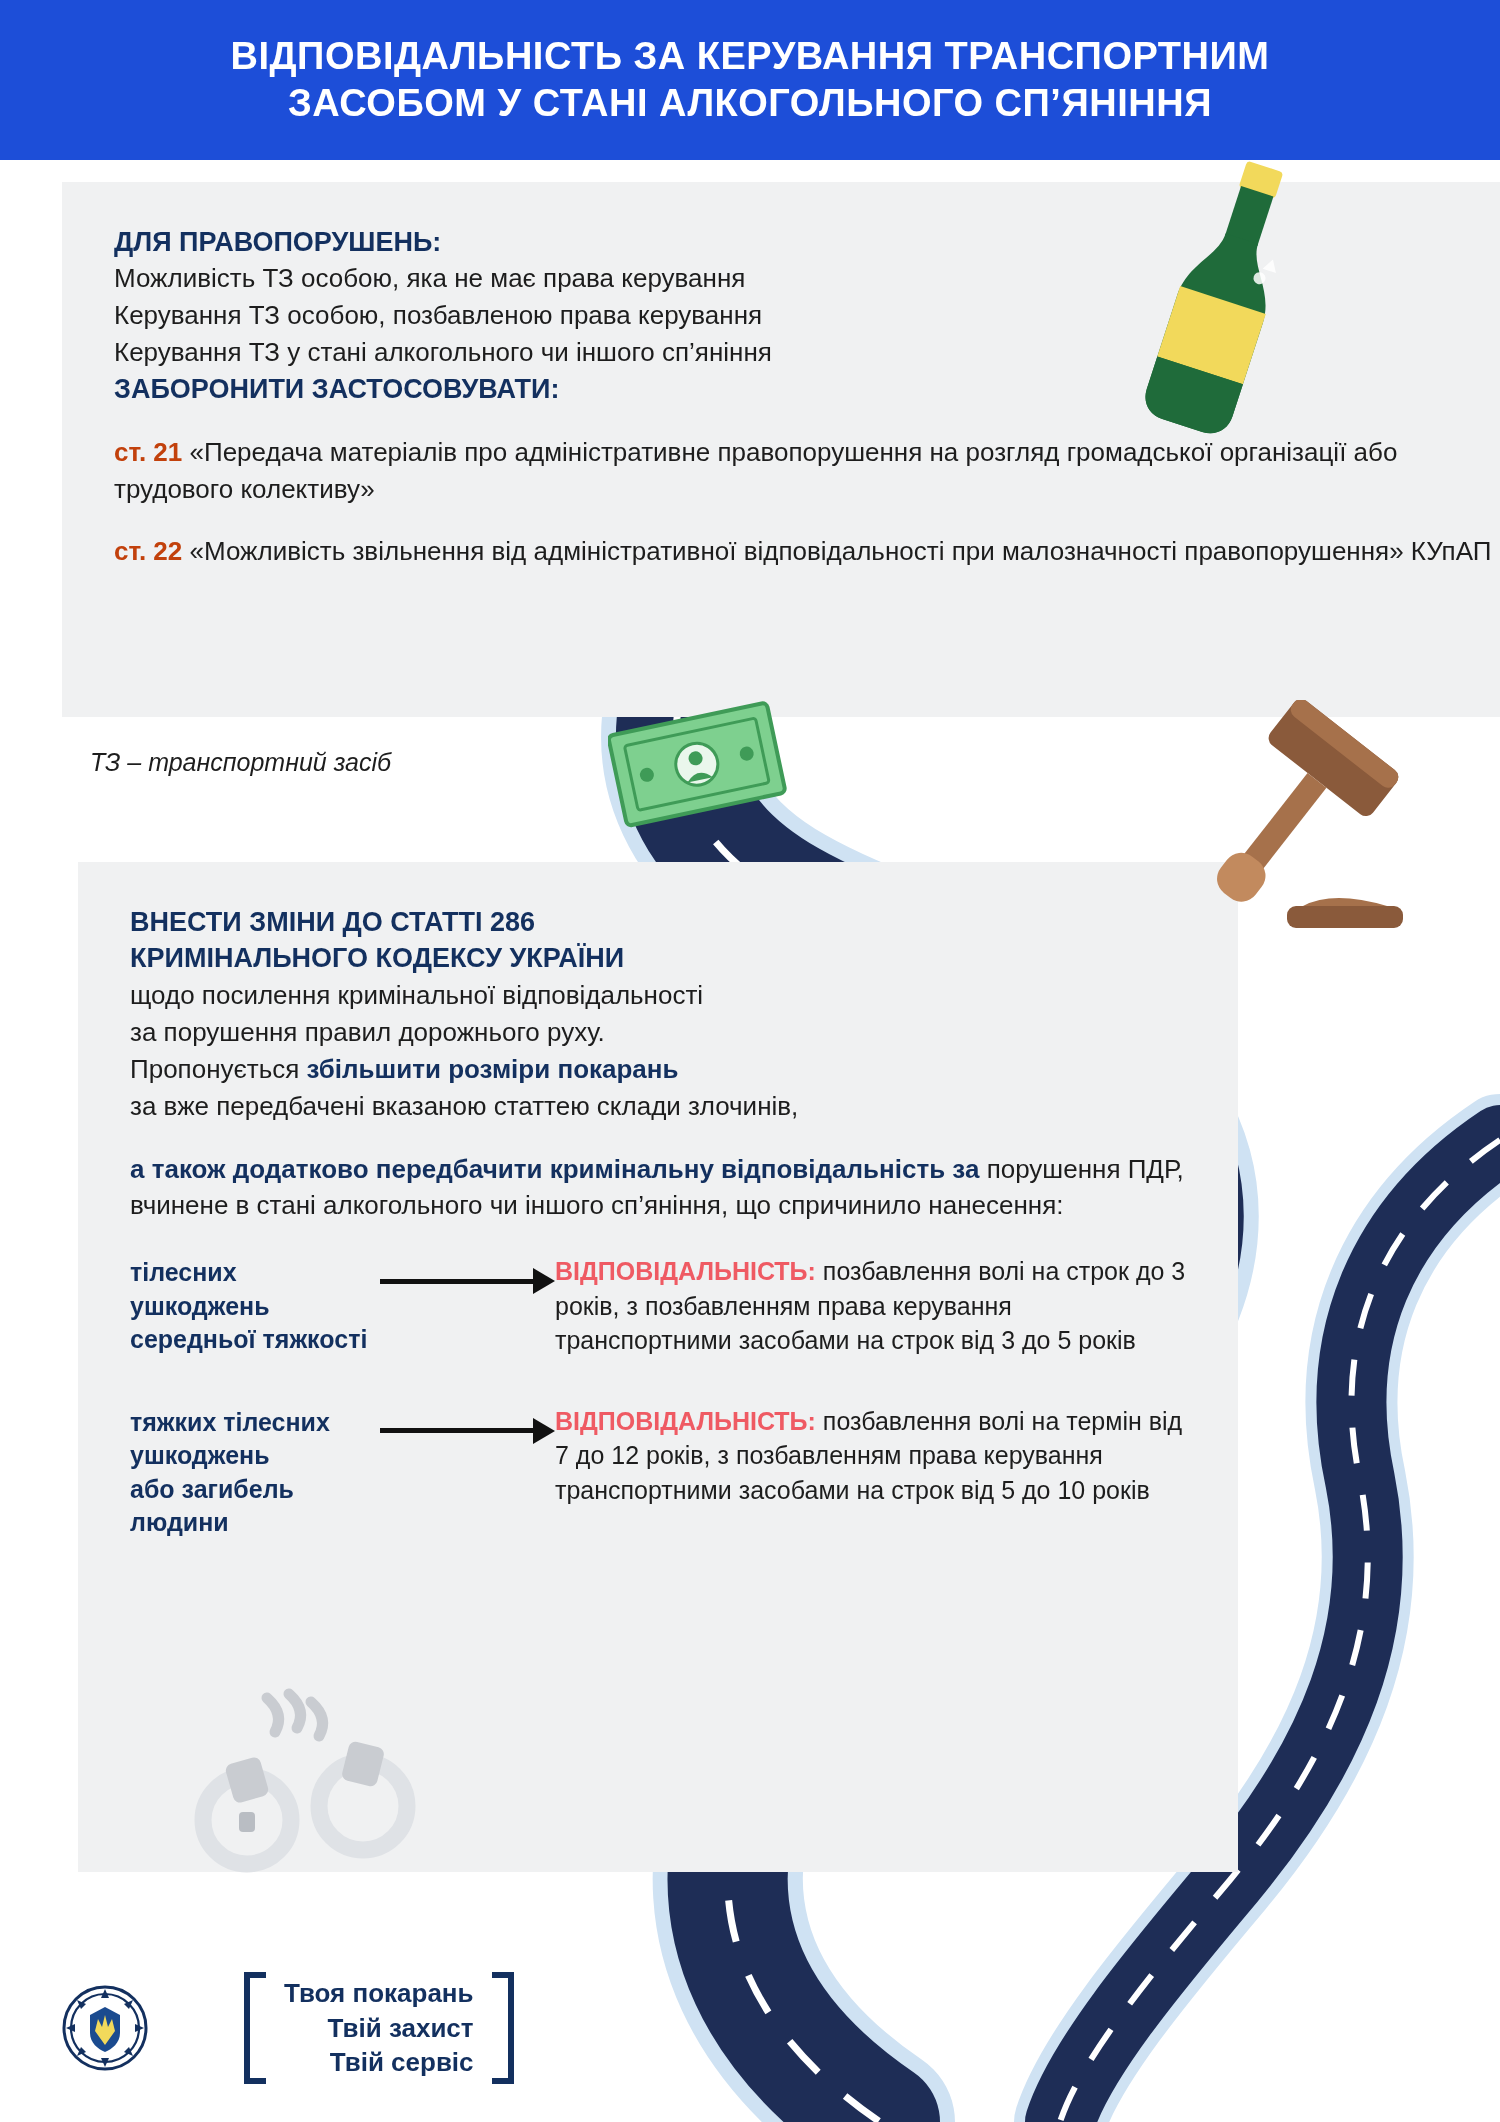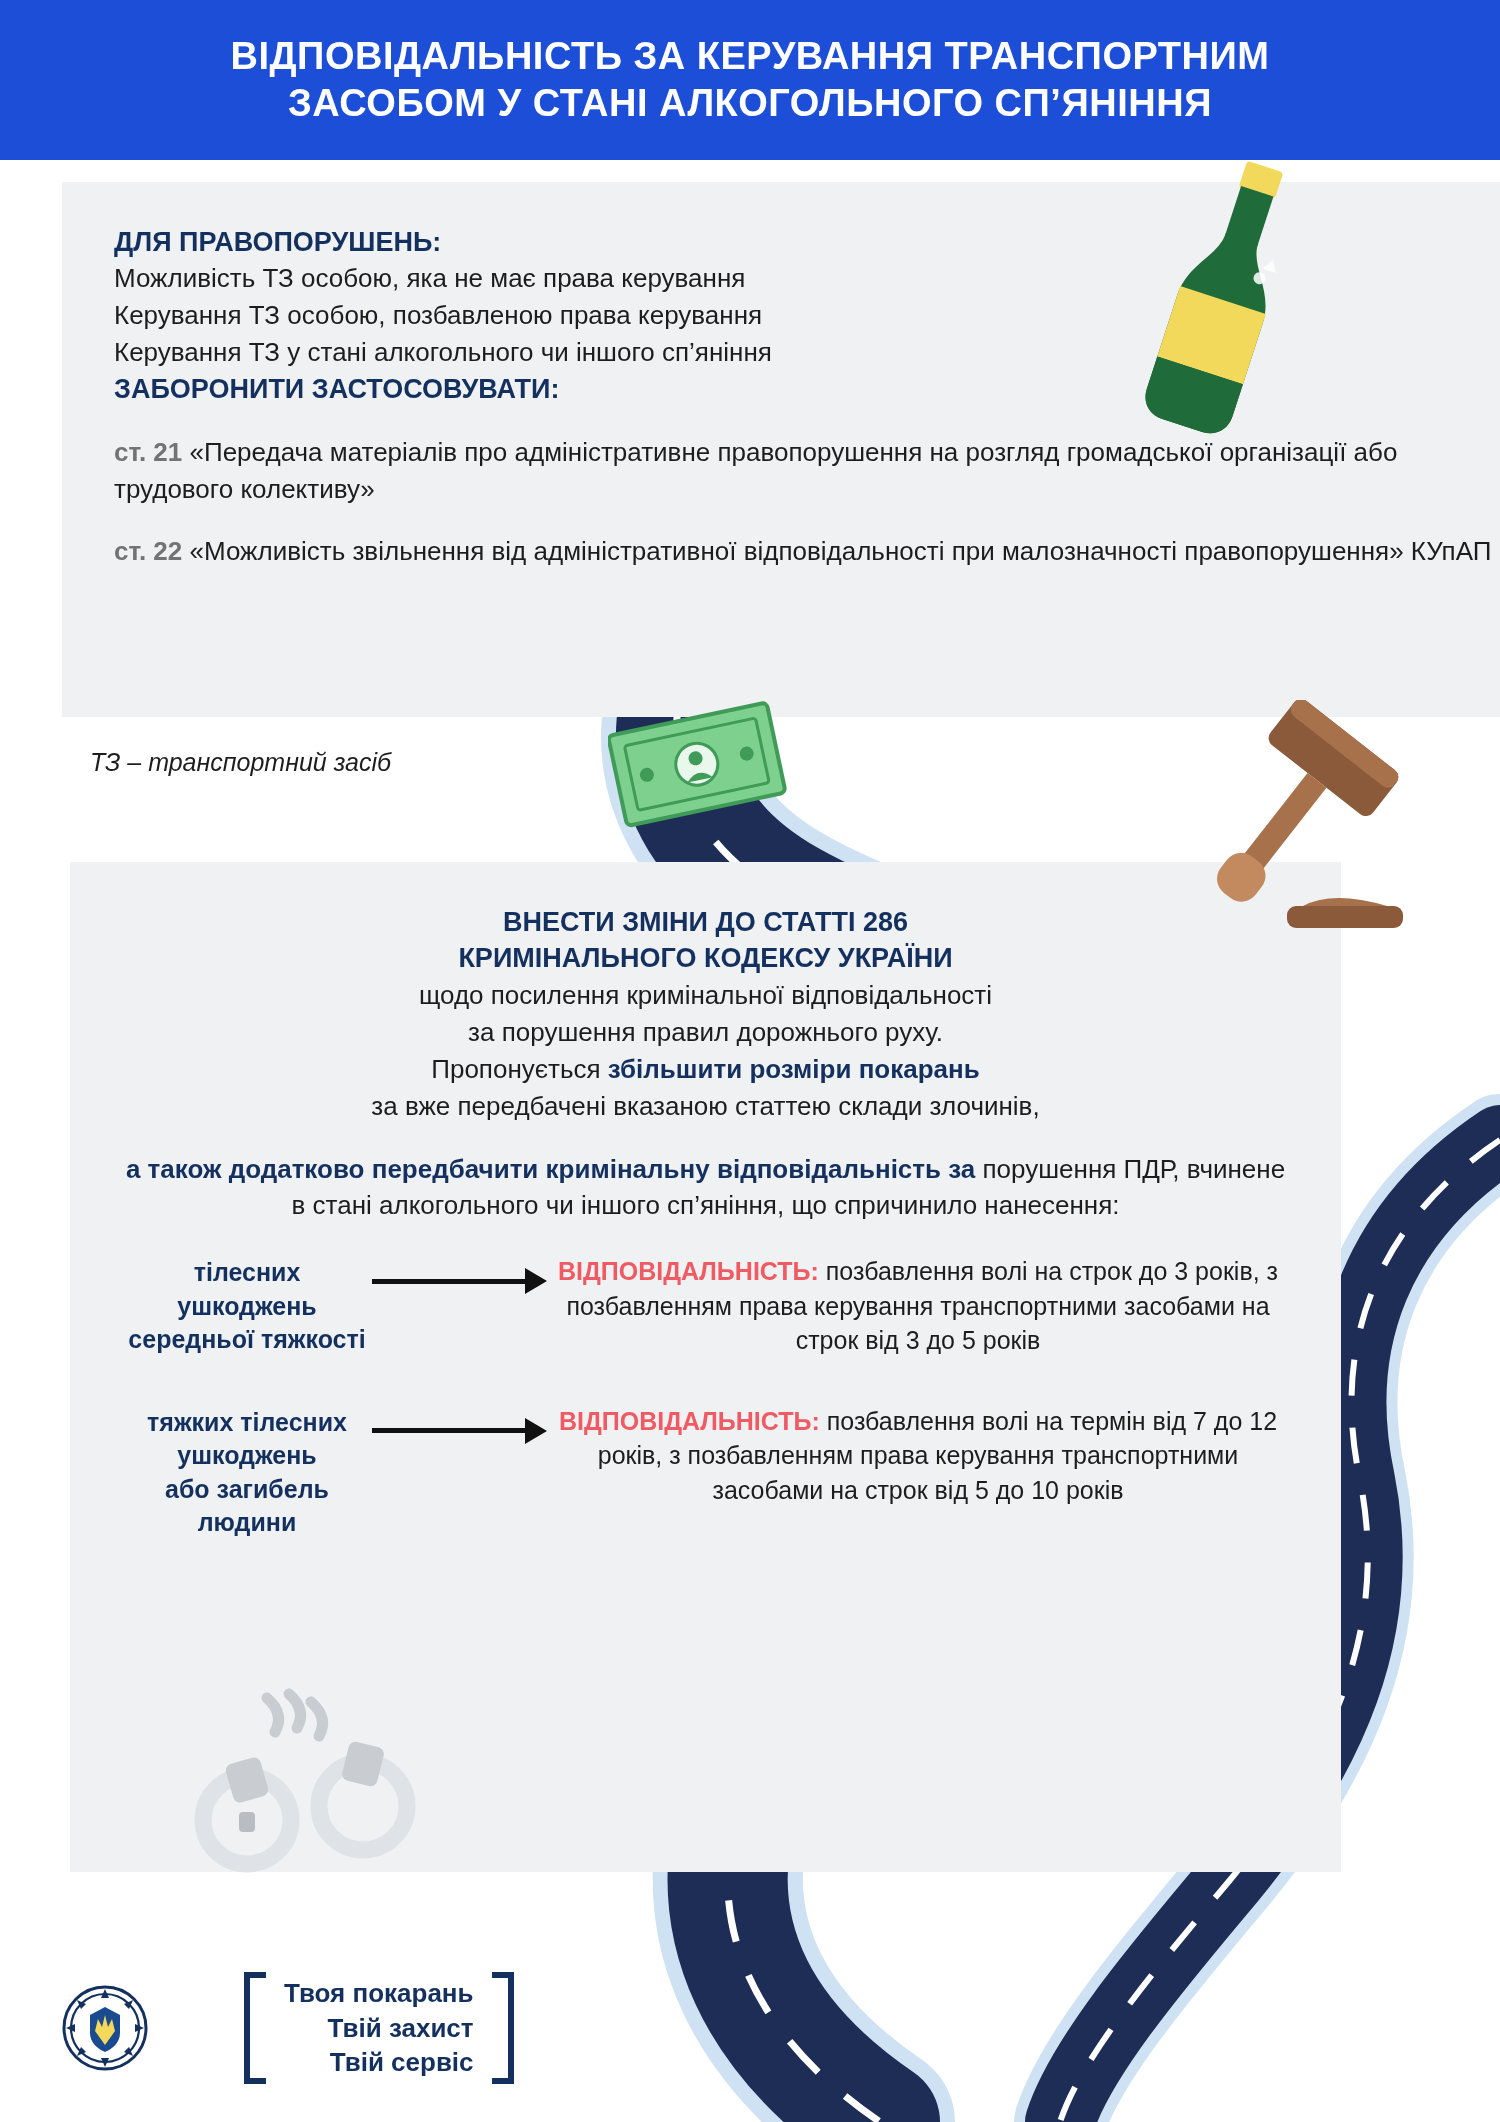--- a/index.html
+++ b/index.html
@@ -50,40 +50,39 @@
     background: #f0f1f2;
     z-index: 3;
   }
   #card-top {
     left: 62px;
     top: 182px;
     width: 1491px;
     height: 535px;
   }
   #card-bottom {
-    left: 70px;
+    left: 78px;
     top: 862px;
-    width: 1271px;
+    width: 1160px;
     height: 1010px;
-    text-align: center;
   }
   .card-inner { padding: 42px 52px; }
 
   .h-blue {
     color: #13305f;
     font-size: 27px;
     font-weight: bold;
     line-height: 1.35;
   }
   .p-dark {
     color: #1d1d1d;
     font-size: 26px;
     line-height: 1.42;
   }
-  .p-dark b { color: #737373; }
+  .p-dark b { color: #c2410c; }
   .bold-blue { color: #13305f; font-weight: bold; }
   .spacer-m { height: 26px; }
 
   .legend {
     position: absolute;
     left: 90px;
     top: 748px;
     font-size: 25px;
     font-style: italic;
     color: #1d1d1d;

